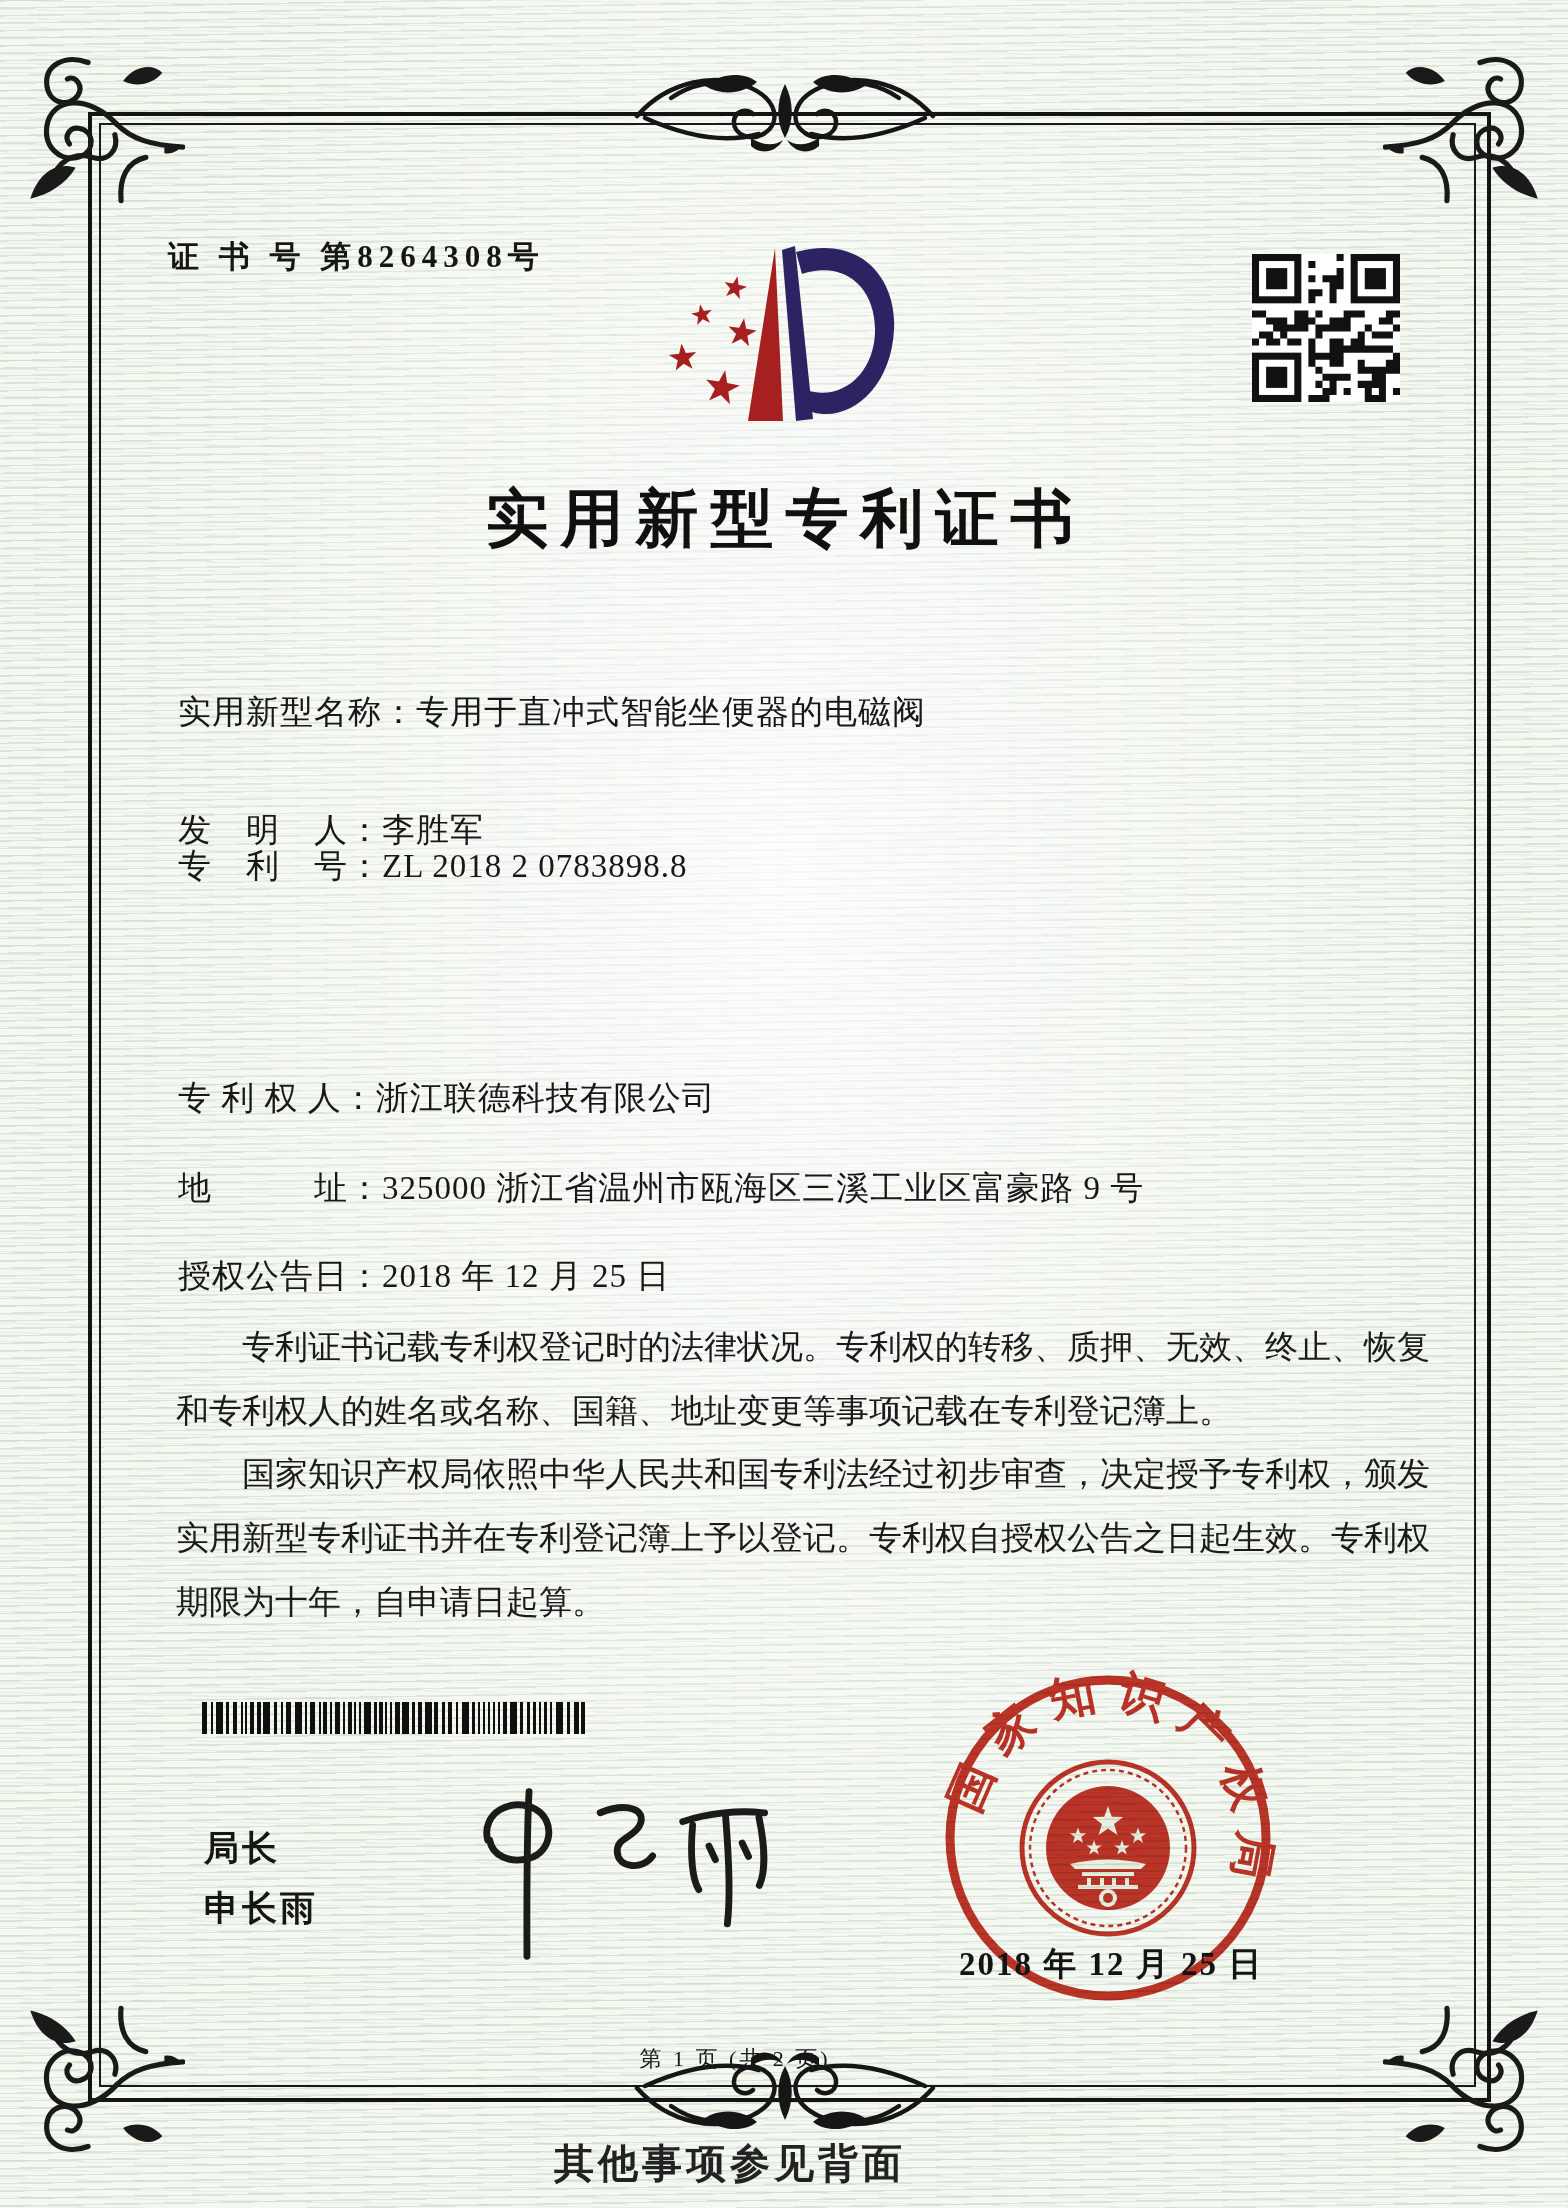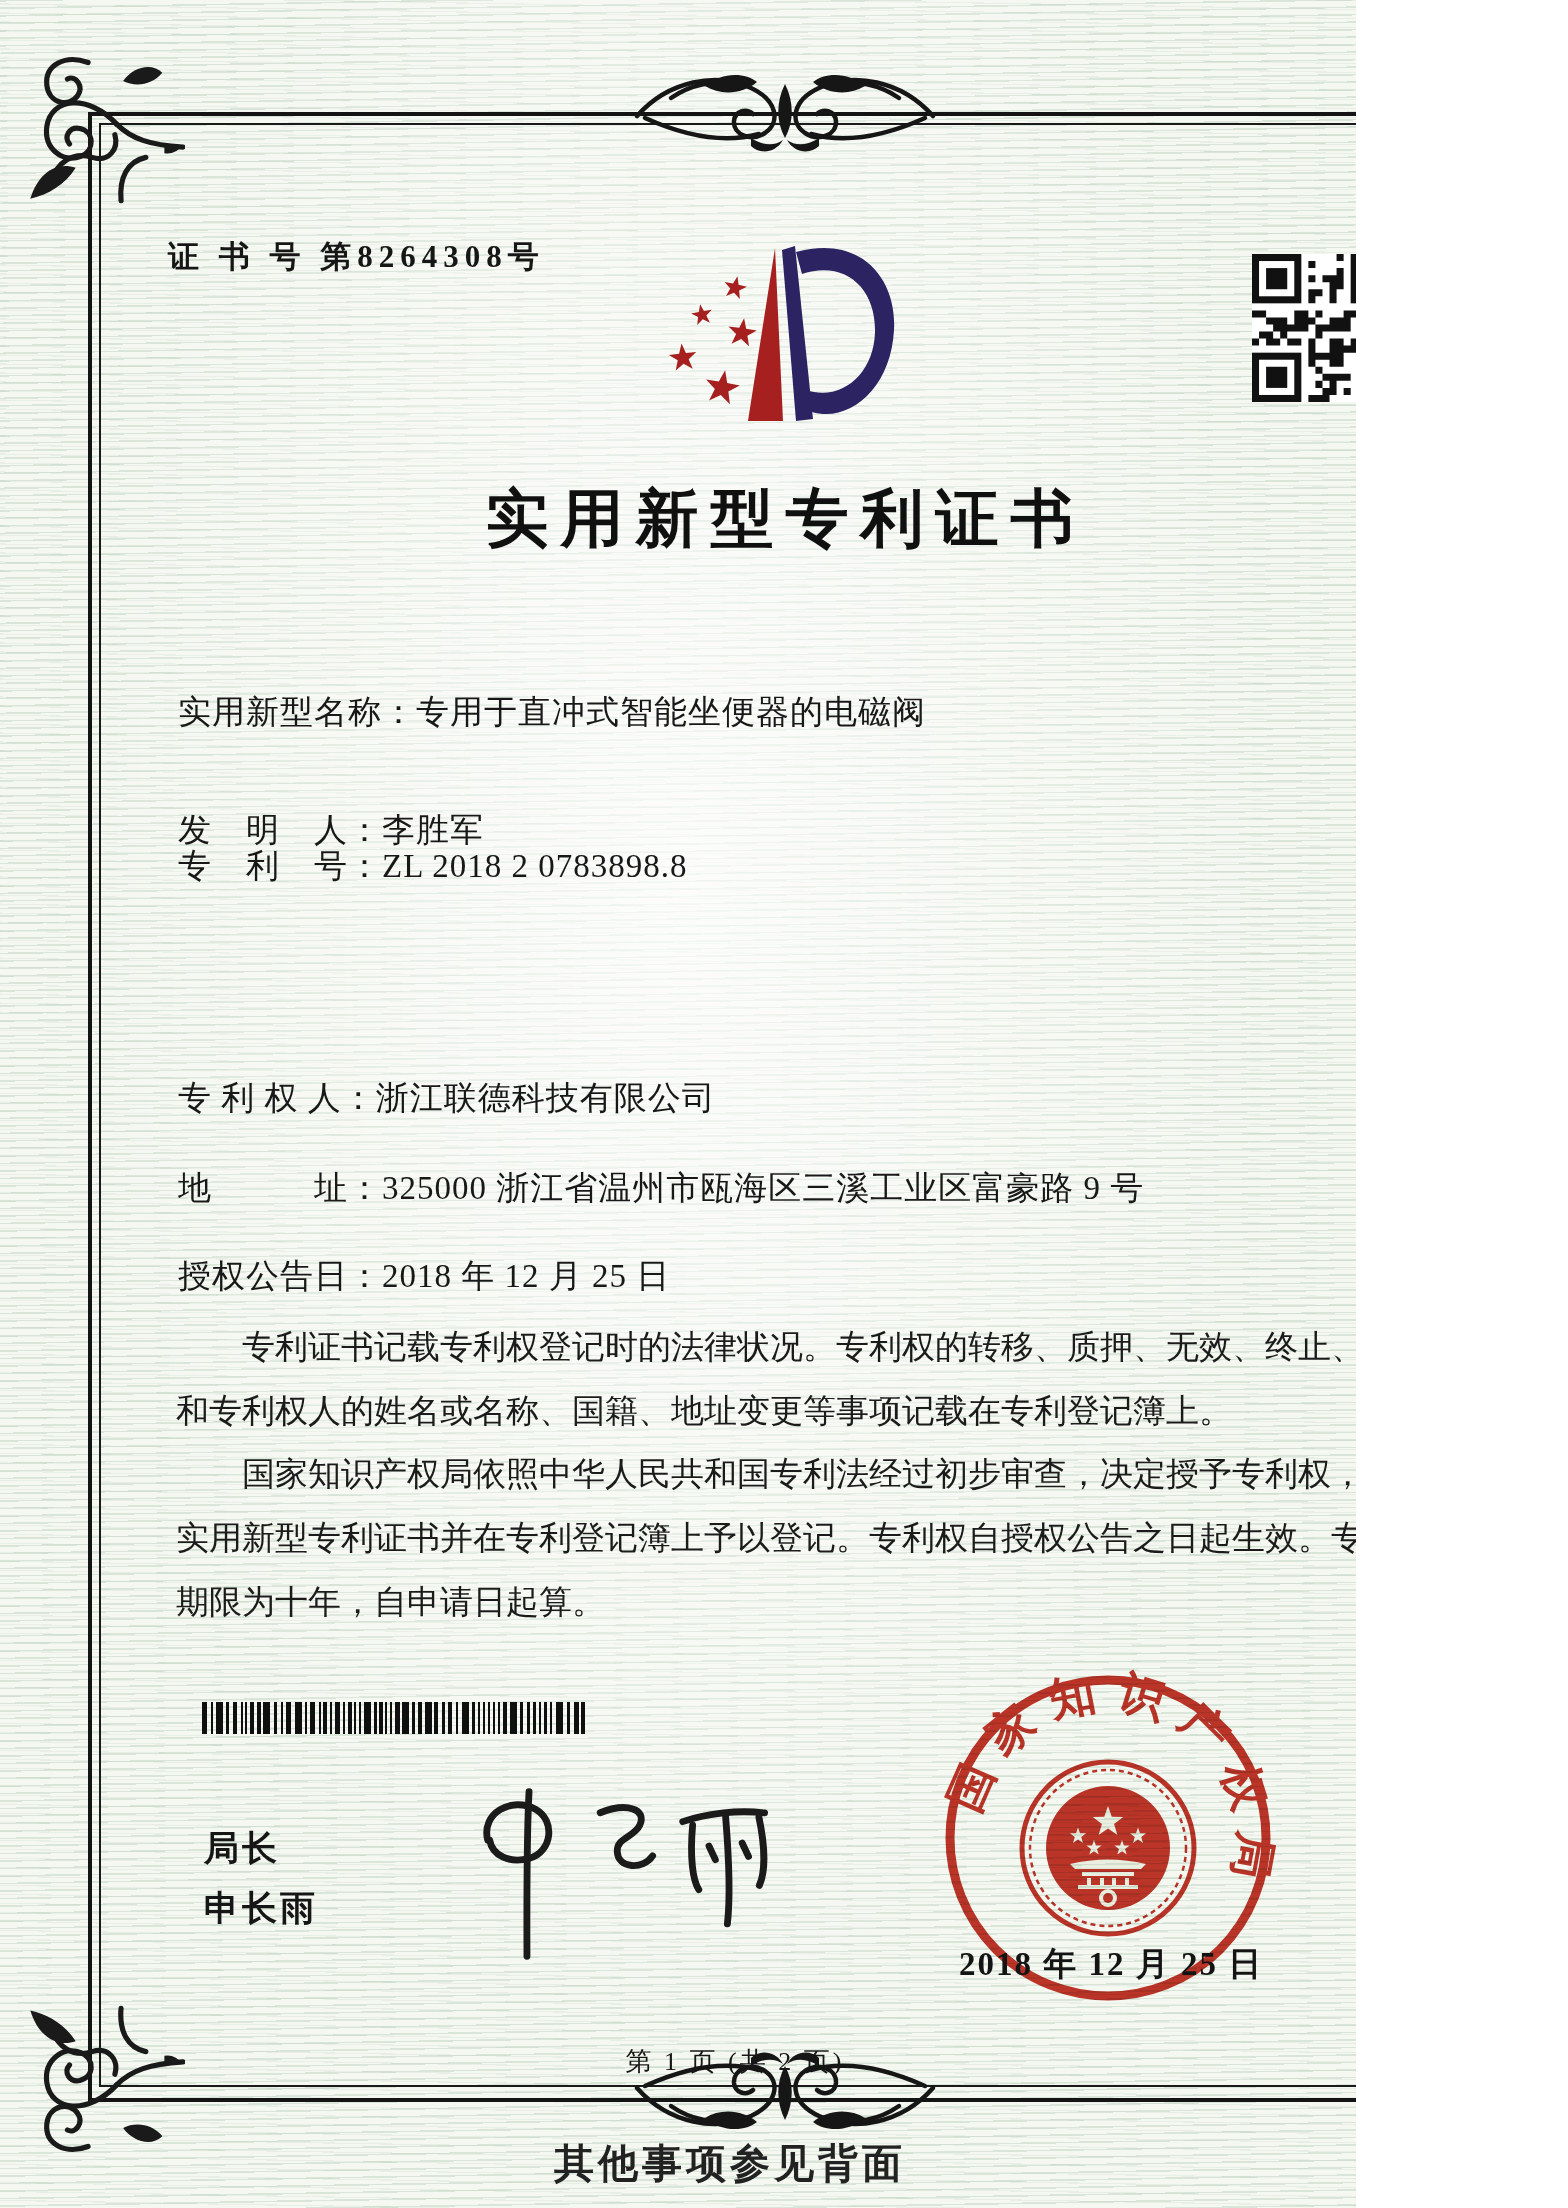--- a/index.html
+++ b/index.html
@@ -1,18 +1,18 @@
 <!DOCTYPE html>
 <html><head>
 <meta charset="utf-8">
 <style>
   html,body{margin:0;padding:0;}
   .page{
     position:relative;
-    width:1356px;height:2208px;
+    width:1568px;height:2208px;
     overflow:hidden;
     color:#1f1f1f;
     font-family:"Liberation Serif","DejaVu Serif",serif;
     background:
       radial-gradient(ellipse at 50% 40%, rgba(255,255,255,.72), rgba(255,255,255,0) 62%),
       repeating-linear-gradient(179deg, rgba(139,178,148,.26) 0px, rgba(139,178,148,.26) 1.6px, rgba(0,0,0,0) 1.6px, rgba(0,0,0,0) 7.5px),
       repeating-linear-gradient(181deg, rgba(139,178,148,.12) 0px, rgba(139,178,148,.12) 1.2px, rgba(0,0,0,0) 1.2px, rgba(0,0,0,0) 9px),
       #f5f7f1;
   }
   .abs{position:absolute;}
@@ -33,21 +33,21 @@
   
   .barcode{left:202px;top:1702px;width:388px;height:32px;}
   
   .signer{left:204px;top:1818px;font-size:35px;font-weight:600;line-height:1.72;color:#161616;font-family:"Liberation Sans","DejaVu Sans",sans-serif;letter-spacing:3px;}
   
   .signature{left:438px;top:1772px;width:352px;height:198px;transform:rotate(-2deg);}
   
   .seal{left:938px;top:1668px;width:340px;height:340px;mix-blend-mode:multiply;opacity:.95;}
   .seal-date{left:958px;top:1942px;width:306px;font-size:33px;font-weight:600;letter-spacing:2px;color:#141414;text-align:center;}
   
-  .page-footer{left:135px;top:2044px;width:1200px;text-align:center;font-size:26px;letter-spacing:3px;color:#161616;}
+  .page-footer{left:135px;top:2044px;width:1200px;text-align:center;font-size:22px;letter-spacing:3px;color:#161616;}
   .back-note{left:130px;top:2136px;width:1200px;text-align:center;font-size:40px;letter-spacing:4px;font-weight:600;color:#222;}
   .orn{pointer-events:none;}
 </style>
 </head>
 <body>
 
 <div class="page">
 
   <svg width="0" height="0" style="position:absolute" aria-hidden="true">
     <defs>

